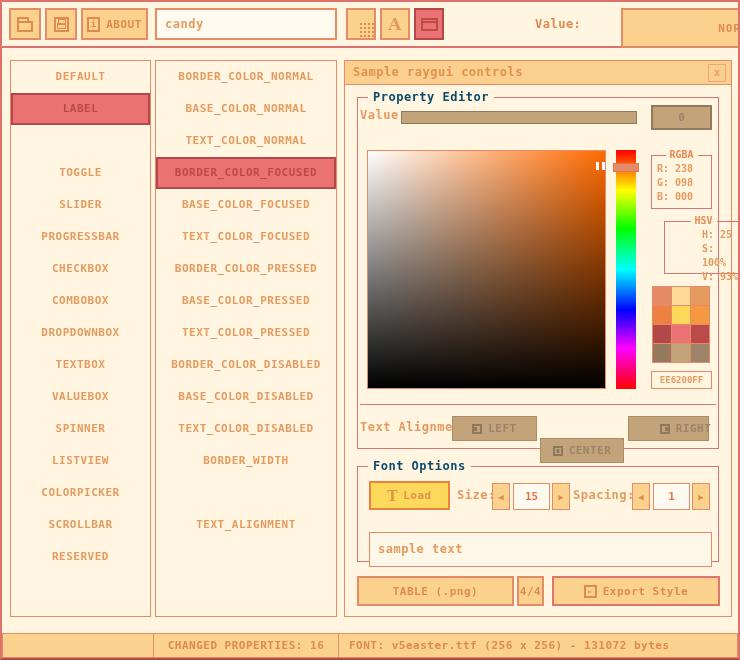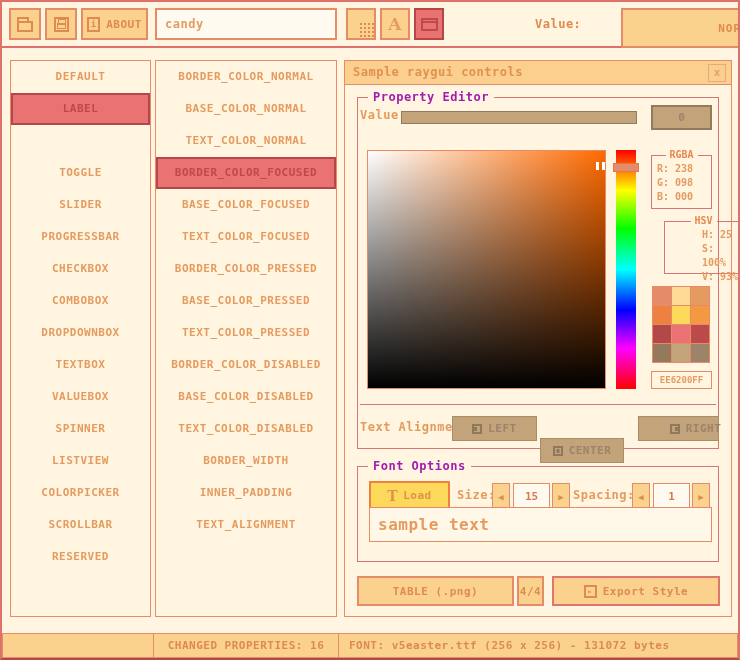--- a/index.html
+++ b/index.html
@@ -39,21 +39,21 @@
   .lv-controls{left:8px;top:58px;width:141px;height:557px;}
   .lv-props{left:153px;top:58px;width:182px;height:557px;}
   .row{position:absolute;left:0;right:0;height:32px;line-height:32px;text-align:center;font-size:11px;letter-spacing:0.5px;color:#e59b5f;cursor:pointer;white-space:nowrap;}
   .row.sel{background:#eb7272;border:2px solid #b34848;color:#bd4a4a;line-height:28px;}
   
   .swindow{position:absolute;left:342px;top:58px;width:388px;height:557px;border:1px solid #e58b68;background:#fff5e1;}
   .titlebar{position:absolute;left:0;top:0;width:386px;height:24px;background:#fbcf8e;border-bottom:1px solid #e58b68;}
   .titlebar .t{position:absolute;left:8px;top:0;line-height:23px;font-size:12px;letter-spacing:0.5px;color:#e2914f;}
   .closebtn{position:absolute;right:5px;top:3px;width:18px;height:18px;border:1px solid #eba87e;color:#e8a06c;font-size:11px;line-height:16px;text-align:center;}
   .groupbox{position:absolute;border:1px solid #d77575;}
-  .gb-label{position:absolute;top:-8px;left:10px;background:#fff5e1;padding:0 5px;font-size:12px;letter-spacing:0.5px;color:#a21caf;line-height:14px;white-space:nowrap;}
+  .gb-label{position:absolute;top:-8px;left:10px;background:#fff5e1;padding:0 5px;font-size:12px;letter-spacing:0.5px;color:#0c4a6e;line-height:14px;white-space:nowrap;}
   .gb-prop{left:12px;top:36px;width:362px;height:352px;}
   .gb-font{left:12px;top:405px;width:362px;height:96px;}
   .lbl{position:absolute;font-size:12px;letter-spacing:0.5px;color:#e59b5f;white-space:nowrap;}
   
   .slider{position:absolute;left:43px;top:13px;width:236px;height:13px;background:#c2a37a;border:1px solid #94795d;}
   .valuebox-dis{position:absolute;left:293px;top:7px;width:61px;height:25px;background:#c2a37a;border:2px solid #94795d;color:#9c8369;font-size:11px;line-height:21px;text-align:center;}
   .svsquare{position:absolute;left:9px;top:52px;width:239px;height:239px;border:1px solid #e58b68;}
   .sv-mark{position:absolute;width:3px;height:8px;background:#fff;}
   .huebar{position:absolute;left:258px;top:52px;width:20px;height:239px;
     background:linear-gradient(180deg,#ff0000 0%,#ffff00 17%,#00ff00 33%,#00ffff 50%,#0000ff 67%,#ff00ff 83%,#ff0000 100%);}
@@ -69,21 +69,21 @@
   .sep{position:absolute;left:2px;top:306px;width:356px;height:1px;background:#d77575;}
   .alignbtn{position:absolute;top:318px;height:25px;background:#c2a37a;border:1px solid #a98d66;color:#9c8369;font-size:11px;letter-spacing:0.5px;display:flex;align-items:center;justify-content:center;gap:6px;}
   .abox{width:10px;height:10px;border:2px solid #8d7a5c;position:relative;flex:0 0 auto;}
   .adot{position:absolute;top:50%;transform:translateY(-50%);width:3px;height:4px;background:#8d7a5c;}
   .adot.l{left:0;} .adot.c{left:50%;transform:translate(-50%,-50%);} .adot.r{right:0;}
   
   .loadbtn{position:absolute;left:11px;top:14px;width:81px;height:29px;background:#fcd85b;border:2px solid #ee813f;color:#e2914f;font-size:11px;letter-spacing:0.5px;display:flex;align-items:center;justify-content:center;gap:5px;}
   .icon-T{font-family:"DejaVu Serif",serif;font-size:14px;color:#e2914f;font-weight:bold;line-height:14px;}
   .spinbtn{position:absolute;top:16px;width:18px;height:27px;background:#fbd28d;border:1px solid #e58b68;color:#df8a4e;font-size:9px;display:flex;align-items:center;justify-content:center;}
   .spinval{position:absolute;top:16px;width:37px;height:27px;background:#fffaf0;border:1px solid #e58b68;color:#e0754e;font-size:11px;line-height:25px;text-align:center;}
-  .samplebox{position:absolute;left:11px;top:40px;width:343px;height:35px;border:1px solid #e58b68;background:#fff8e9;color:#e59b5f;font-size:16px;line-height:33px;padding-left:8px;letter-spacing:0.5px;}
+  .samplebox{position:absolute;left:11px;top:65px;width:343px;height:35px;border:1px solid #e58b68;background:#fff8e9;color:#e59b5f;font-size:12px;line-height:33px;padding-left:8px;letter-spacing:0.5px;}
   
   .bigbtn{position:absolute;top:515px;height:30px;background:#fbd28d;border:2px solid #e58b68;color:#df8a4e;font-size:11px;letter-spacing:0.5px;display:flex;align-items:center;justify-content:center;gap:6px;}
   .bigbtn.export{border-color:#e0756d;}
   .icon-export{width:13px;height:13px;border:2px solid #df8a4e;position:relative;font-size:8px;line-height:9px;text-align:center;color:#df8a4e;}
   
   .statusbar{position:absolute;left:0;top:631px;width:736px;height:25px;}
   .scell{position:absolute;top:0;height:25px;background:#fbd28d;border:1px solid #e58b68;color:#dd8a50;font-size:11px;line-height:23px;letter-spacing:0.5px;white-space:nowrap;}
 </style>
 </head>
 <body>
@@ -145,21 +145,20 @@
     <div class="row sel" style="top:96px">BORDER_COLOR_FOCUSED</div>
     <div class="row" style="top:128px">BASE_COLOR_FOCUSED</div>
     <div class="row" style="top:160px">TEXT_COLOR_FOCUSED</div>
     <div class="row" style="top:192px">BORDER_COLOR_PRESSED</div>
     <div class="row" style="top:224px">BASE_COLOR_PRESSED</div>
     <div class="row" style="top:256px">TEXT_COLOR_PRESSED</div>
     <div class="row" style="top:288px">BORDER_COLOR_DISABLED</div>
     <div class="row" style="top:320px">BASE_COLOR_DISABLED</div>
     <div class="row" style="top:352px">TEXT_COLOR_DISABLED</div>
     <div class="row" style="top:384px">BORDER_WIDTH</div>
-    <div class="row" style="top:416px">INNER_PADDING</div>
     <div class="row" style="top:448px">TEXT_ALIGNMENT</div>
   </div>
 
   <div class="swindow">
     <div class="titlebar">
       <span class="t">Sample raygui controls</span>
       <span class="closebtn">x</span>
     </div>
 
     <div class="groupbox gb-prop">
@@ -214,21 +213,21 @@
             <span class="adot l"></span>
           </span>
         <span>LEFT</span>
       </div>
       <div class="alignbtn" style="left:182px;width:84px;margin-top:22px;">
         <span class="abox">
             <span class="adot c"></span>
           </span>
         <span>CENTER</span>
       </div>
-      <div class="alignbtn" style="left:280px;width:81px;padding-left:34px;">
+      <div class="alignbtn" style="left:270px;width:81px;padding-left:34px;">
         <span class="abox">
             <span class="adot r"></span>
           </span>
         <span>RIGHT</span>
       </div>
     </div>
 
     <div class="groupbox gb-font">
       <span class="gb-label">Font Options</span>
 

